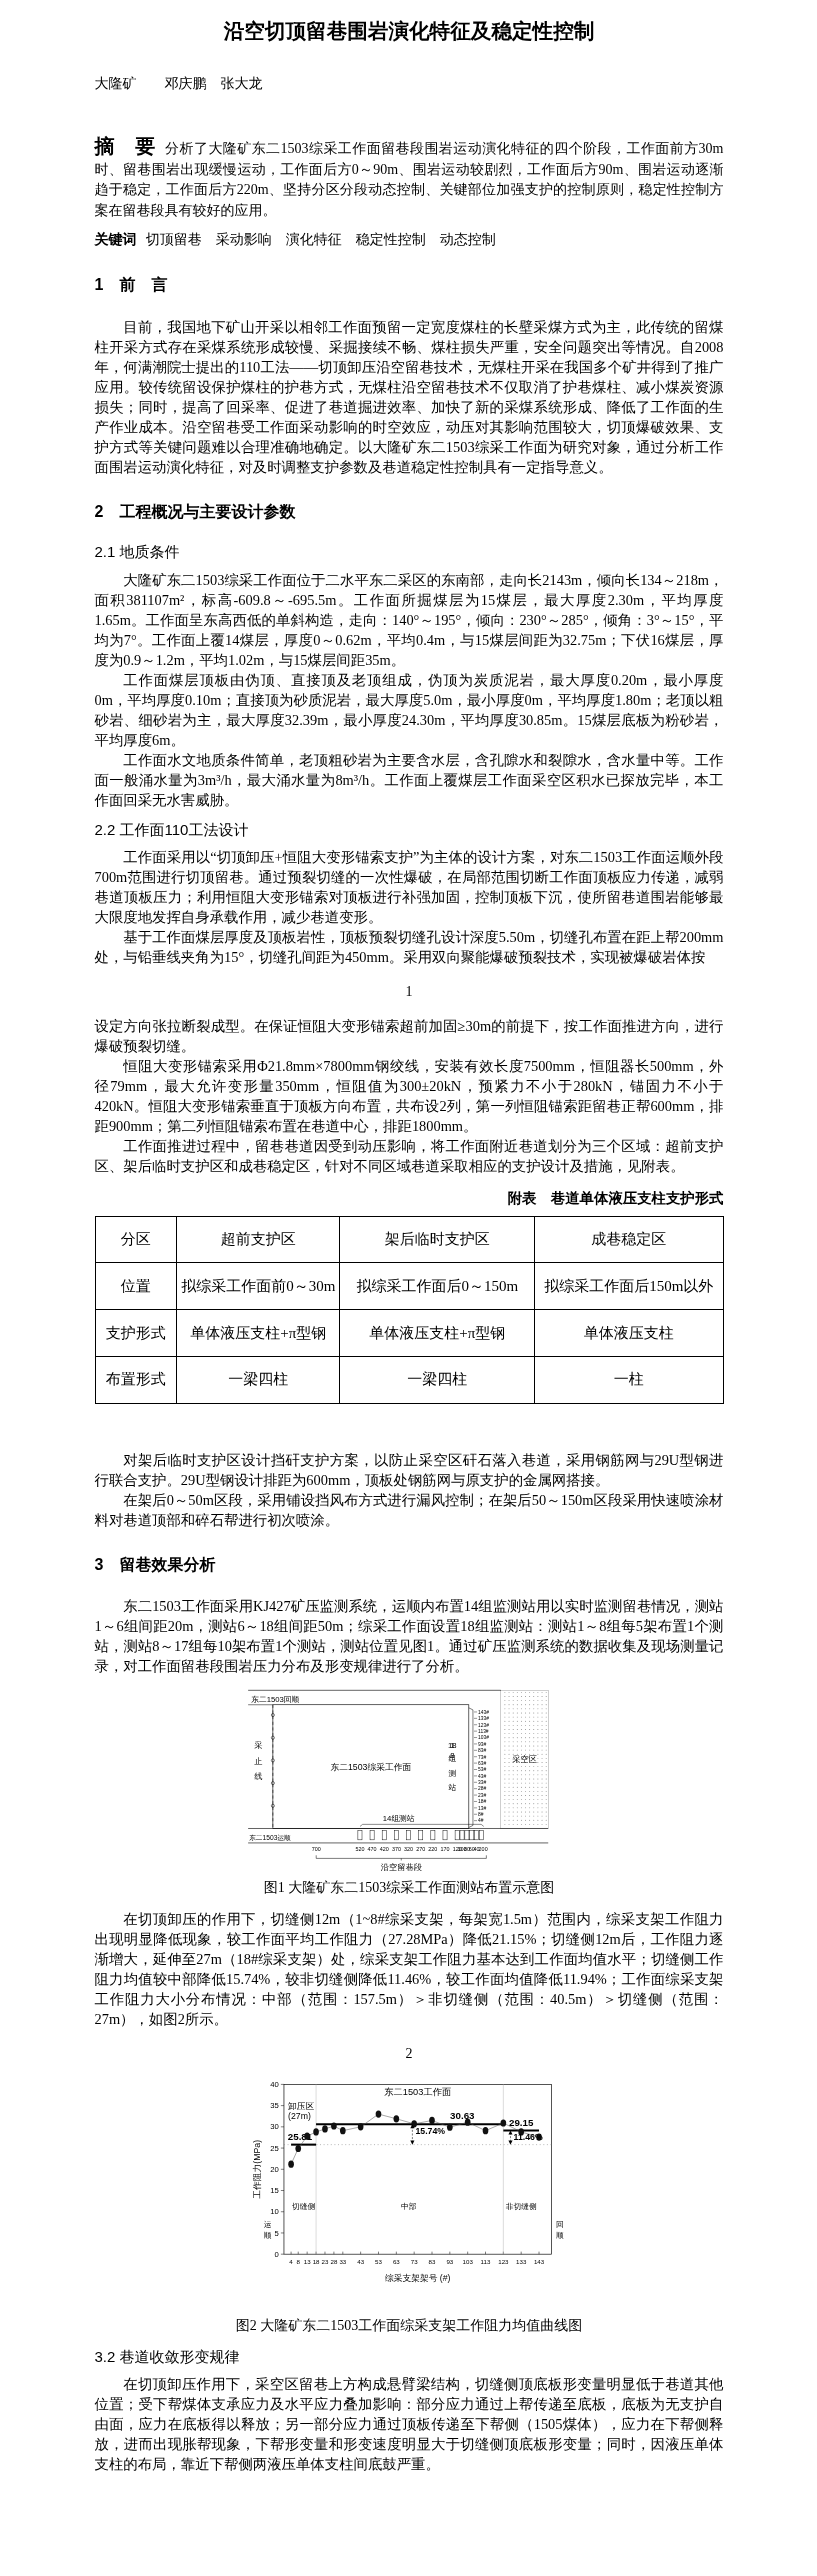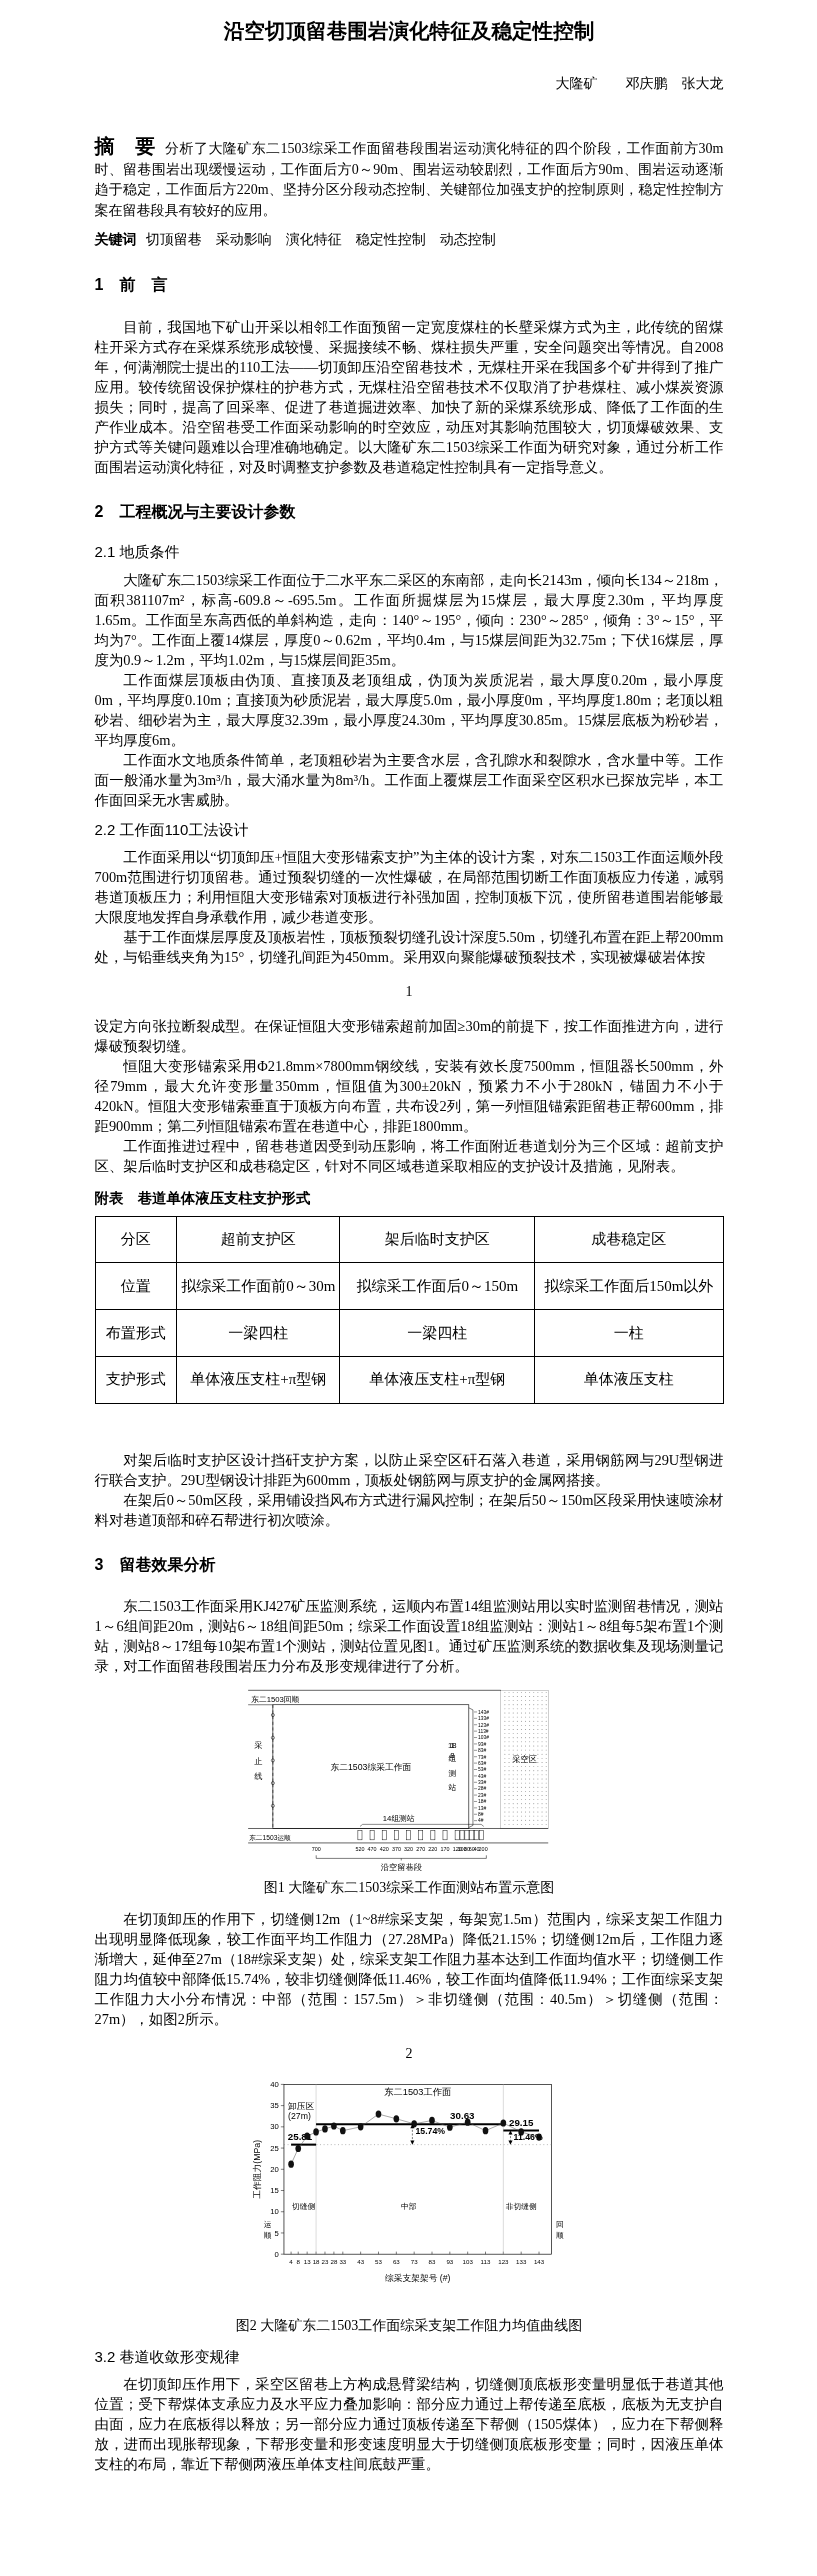--- a/index.html
+++ b/index.html
@@ -1,30 +1,30 @@
 <!DOCTYPE html>
 <html style="font-size:8.2px"><head>
 <meta charset="utf-8">
 <style>
   html,body{margin:0;padding:0;background:#e8e8e8;}
   #page{width:818px;height:3913px;background:#ffffff;margin:0 auto;position:relative;overflow:hidden;
         font-family:"Liberation Serif",serif;color:#000;}
   #content{width:629px;margin:0 auto;padding-top:17px;}
   .doc-title{font-family:"Liberation Sans",sans-serif;font-weight:bold;font-size:20.6px;text-align:center;margin:0;}
-  .authors{font-size:14px;text-align:right;margin-top:30px;}
+  .authors{font-size:14px;text-align:left;margin-top:30px;}
   .abs{font-size:14px;line-height:20.6px;text-align:justify;margin:43px 0 0 0;}
   .abs b{font-family:"Liberation Sans",sans-serif;font-size:20px;margin-right:9.3px;}
   .kw{font-size:14px;line-height:20.6px;margin:8.2px 0 0 0;}
   .kw b{font-family:Liberation Mono, monospace;margin-right:9.3px;text-align:right;}
   h1{font-family:"Liberation Sans",sans-serif;font-size:16px;font-weight:bold;margin:25px 0 20.6px 0;}
   h2{font-family:"Liberation Sans",sans-serif;font-size:15px;font-weight:normal;margin:11.3px 0 7.2px 0;}
   p.body{font-size:14.4px;line-height:20px;text-align:justify;text-indent:2em;margin:0;}
   p.cont{text-indent:0;}
   .pagenum{font-size:14px;text-align:center;margin:16.5px 0;}
-  .tbl-title{font-family:"Liberation Sans",sans-serif;font-weight:bold;font-size:14.4px;text-align:left;margin:13.4px 0 7.2px 0;}
+  .tbl-title{font-family:"Liberation Sans",sans-serif;font-weight:bold;font-size:14.4px;text-align:right;margin:13.4px 0 7.2px 0;}
   table.att{width:100%;border-collapse:collapse;border-top:1.5px solid #000;border-bottom:1.5px solid #000;}
   table.att td{border:0.8px solid #000;font-size:15px;text-align:center;padding:13.4px 3.1px;}
   .fig{text-align:center;margin:9.3px 0 0 0;}
   .fig svg{display:block;margin:0 auto;}
   .figcap{font-size:14px;text-align:center;margin:6.2px 0 12.4px 0;}
   .sp90{height:46px;}
 </style>
 </head>
 <body>
 
@@ -70,30 +70,30 @@
         <td>架后临时支护区</td>
         <td>成巷稳定区</td>
       </tr>
       <tr>
         <td>位置</td>
         <td>拟综采工作面前0～30m</td>
         <td>拟综采工作面后0～150m</td>
         <td>拟综采工作面后150m以外</td>
       </tr>
       <tr>
+        <td>支护形式</td>
+        <td>单体液压支柱+π型钢</td>
+        <td>单体液压支柱+π型钢</td>
+        <td>单体液压支柱</td>
+      </tr>
+      <tr>
         <td>布置形式</td>
         <td>一梁四柱</td>
         <td>一梁四柱</td>
         <td>一柱</td>
-      </tr>
-      <tr>
-        <td>支护形式</td>
-        <td>单体液压支柱+π型钢</td>
-        <td>单体液压支柱+π型钢</td>
-        <td>单体液压支柱</td>
       </tr>
     </tbody>
       </table>
 
     <div class="sp90"></div>
     <p class="body">对架后临时支护区设计挡矸支护方案，以防止采空区矸石落入巷道，采用钢筋网与29U型钢进行联合支护。29U型钢设计排距为600mm，顶板处钢筋网与原支护的金属网搭接。</p>
     <p class="body">在架后0～50m区段，采用铺设挡风布方式进行漏风控制；在架后50～150m区段采用快速喷涂材料对巷道顶部和碎石帮进行初次喷涂。</p>
 
     <h1>3　留巷效果分析</h1>
     <p class="body">东二1503工作面采用KJ427矿压监测系统，运顺内布置14组监测站用以实时监测留巷情况，测站1～6组间距20m，测站6～18组间距50m；综采工作面设置18组监测站：测站1～8组每5架布置1个测站，测站8～17组每10架布置1个测站，测站位置见图1。通过矿压监测系统的数据收集及现场测量记录，对工作面留巷段围岩压力分布及形变规律进行了分析。</p>

